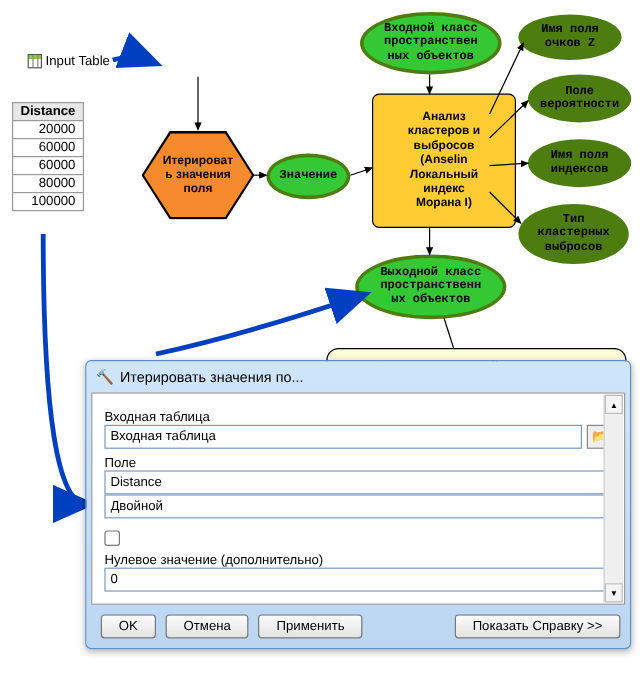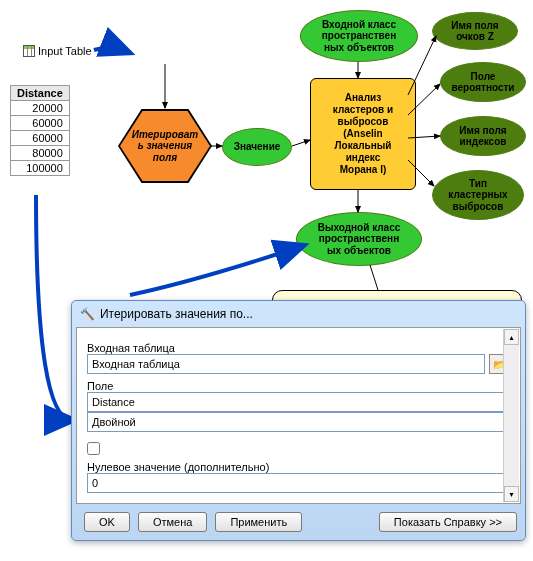--- a/index.html
+++ b/index.html
@@ -1,21 +1,21 @@
 <!DOCTYPE html>
 <html><head>
 <meta charset="utf-8">
 <style>
   * { box-sizing: border-box; margin: 0; padding: 0; }
   body { font-family: Tahoma, Arial, sans-serif; font-size: 11px; width: 533px; height: 561px; position: relative; background: #fff; }
   .canvas { position: absolute; inset: 0; }
-  .ellipse { position: absolute; border: 1px solid #4d7c0f; border-radius: 50%; display: flex; align-items: center; justify-content: center; text-align: center; padding: 4px; font-weight: bold; font-size: 10px; line-height: 1.15; }
+  .ellipse { position: absolute; border: 3px solid #4d7c0f; border-radius: 50%; display: flex; align-items: center; justify-content: center; text-align: center; padding: 4px; font-weight: bold; font-size: 10px; line-height: 1.15; font-family: Liberation Mono, monospace; }
   .blue { background: #4d7c0f; }
   .green { background: #35c835; }
-  .hex { position: absolute; display: flex; align-items: center; justify-content: center; text-align: center; font-weight: bold; font-size: 10px; line-height: 1.15; font-style: italic; }
+  .hex { position: absolute; display: flex; align-items: center; justify-content: center; text-align: center; font-weight: bold; font-size: 10px; line-height: 1.15; }
   .hex.orange { background: #f78a2c; width: 90px; height: 70px; clip-path: polygon(25% 0%, 75% 0%, 100% 50%, 75% 100%, 25% 100%, 0% 50%); top: 111px; left: 120px; }
   .rect-yellow { position: absolute; background: #ffcc33; border: 1px solid #000; border-radius: 6px; display: flex; align-items: center; justify-content: center; text-align: center; font-weight: bold; font-size: 10px; line-height: 1.2; padding: 4px; }
   .hex-border { position: absolute; width: 94px; height: 74px; top: 109px; left: 118px; clip-path: polygon(25% 0%, 75% 0%, 100% 50%, 75% 100%, 25% 100%, 0% 50%); background: #000; }
   .input-table-label { position: absolute; top: 45px; left: 23px; font-size: 11px; color: #000; display: flex; align-items: center; gap: 3px; }
   .tbl-icon { width: 12px; height: 12px; background: linear-gradient(to bottom, #8cc94d 0 33%, #fff 33% 66%, #fff 66% 100%); border: 1px solid #555; position: relative; }
   .tbl-icon::before { content:""; position:absolute; left:3px; top:0; bottom:0; width:1px; background:#888;}
   .tbl-icon::after { content:""; position:absolute; left:7px; top:0; bottom:0; width:1px; background:#888;}
   .data-table { position: absolute; top: 85px; left: 10px; border-collapse: collapse; font-size: 11px; background: #fff; }
   .data-table th, .data-table td { border: 1px solid #999; padding: 1px 6px; text-align: right; }
   .data-table th { background: #e8e8e8; text-align: center; font-weight: bold; }
@@ -83,21 +83,21 @@
   <div class="ellipse green" style="top:128px; left:222px; width:70px; height:38px;">
       <span>Значение</span>
     </div>
 
   <div class="ellipse green" style="top:10px; left:300px; width:118px; height:52px;">
       <span style="white-space:pre-line">Входной класс
 пространствен
 ных объектов</span>
     </div>
 
-  <div class="rect-yellow" style="top:78px; left:310px; width:106px; height:112px;">
+  <div class="rect-yellow" style="top:78px; left:310px; width:120px; height:112px;">
       <span style="white-space:pre-line">Анализ
 кластеров и
 выбросов
 (Anselin
 Локальный
 индекс
 Морана I)</span>
     </div>
 
   <div class="ellipse green" style="top:212px; left:296px; width:126px; height:54px;justify-content:center;">

